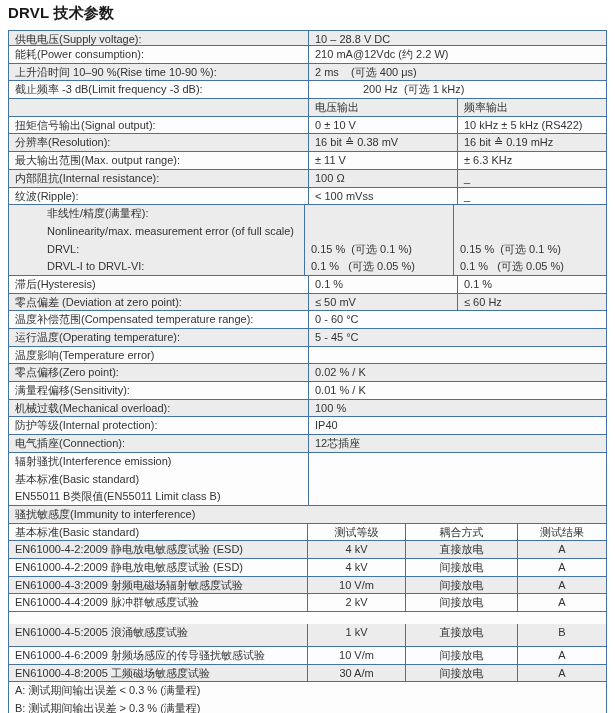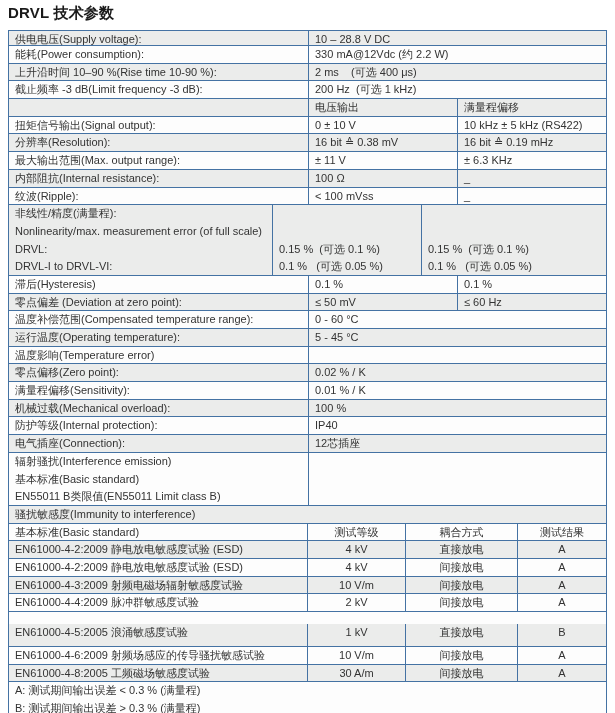--- a/index.html
+++ b/index.html
@@ -61,48 +61,48 @@
         </div>
         <div class="cell" style="width: 297px;">
           <div class="line">10 – 28.8 V DC</div>
         </div>
       </div>
       <div class="row" style="height: 17.7px;">
         <div class="cell" style="width: 300px;">
           <div class="line">能耗(Power consumption):</div>
         </div>
         <div class="cell" style="width: 297px;">
-          <div class="line">330 mA@12Vdc (约 2.2 W)</div>
+          <div class="line">210 mA@12Vdc (约 2.2 W)</div>
         </div>
       </div>
       <div class="row stripe" style="height: 17.7px;">
         <div class="cell" style="width: 300px;">
           <div class="line">上升沿时间 10–90 %(Rise time 10-90 %):</div>
         </div>
         <div class="cell" style="width: 297px;">
           <div class="line">2 ms    (可选 400 μs)</div>
         </div>
       </div>
-      <div class="row" style="height: 17.7px;">
+      <div class="row" style="height: 17.7px; gap: 48px;">
         <div class="cell" style="width: 300px;">
           <div class="line">截止频率 -3 dB(Limit frequency -3 dB):</div>
         </div>
         <div class="cell" style="width: 297px;">
           <div class="line">200 Hz  (可选 1 kHz)</div>
         </div>
       </div>
       <div class="row stripe" style="height: 17.7px;">
         <div class="cell" style="width: 300px;">
           <div class="line"></div>
         </div>
         <div class="cell" style="width: 149px;">
           <div class="line">电压输出</div>
         </div>
         <div class="cell" style="width: 148px;">
-          <div class="line">满量程偏移</div>
+          <div class="line">频率输出</div>
         </div>
       </div>
       <div class="row" style="height: 17.7px;">
         <div class="cell" style="width: 300px;">
           <div class="line">扭矩信号输出(Signal output):</div>
         </div>
         <div class="cell" style="width: 149px;">
           <div class="line">0 ± 10 V</div>
         </div>
         <div class="cell" style="width: 148px;">
@@ -147,21 +147,21 @@
           <div class="line">纹波(Ripple):</div>
         </div>
         <div class="cell" style="width: 149px;">
           <div class="line">&lt; 100 mVss</div>
         </div>
         <div class="cell" style="width: 148px;">
           <div class="line">_</div>
         </div>
       </div>
       <div class="row stripe" style="height: 70.8px;">
-        <div class="cell" style="width: 264px;">
+        <div class="cell" style="width: 264px; margin-left: 32px;">
           <div class="line">非线性/精度(满量程):</div>
           <div class="line">Nonlinearity/max. measurement error (of full scale)</div>
           <div class="line">DRVL:</div>
           <div class="line">DRVL-I to DRVL-VI:</div>
         </div>
         <div class="cell" style="width: 149px;">
           <div class="line"></div>
           <div class="line"></div>
           <div class="line">0.15 %  (可选 0.1 %)</div>
           <div class="line">0.1 %   (可选 0.05 %)</div>

